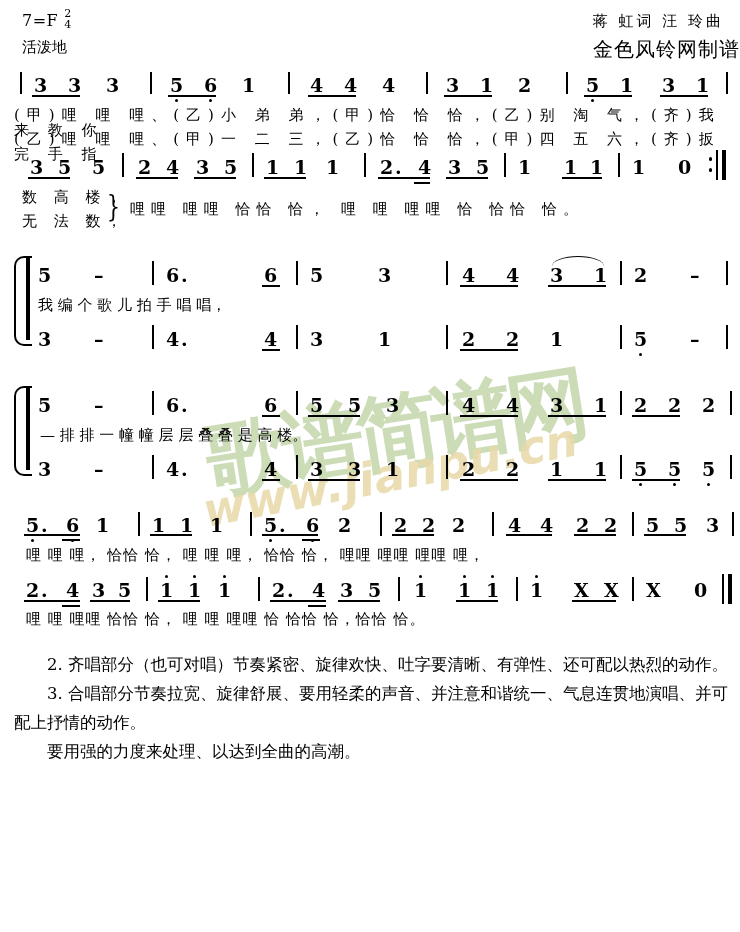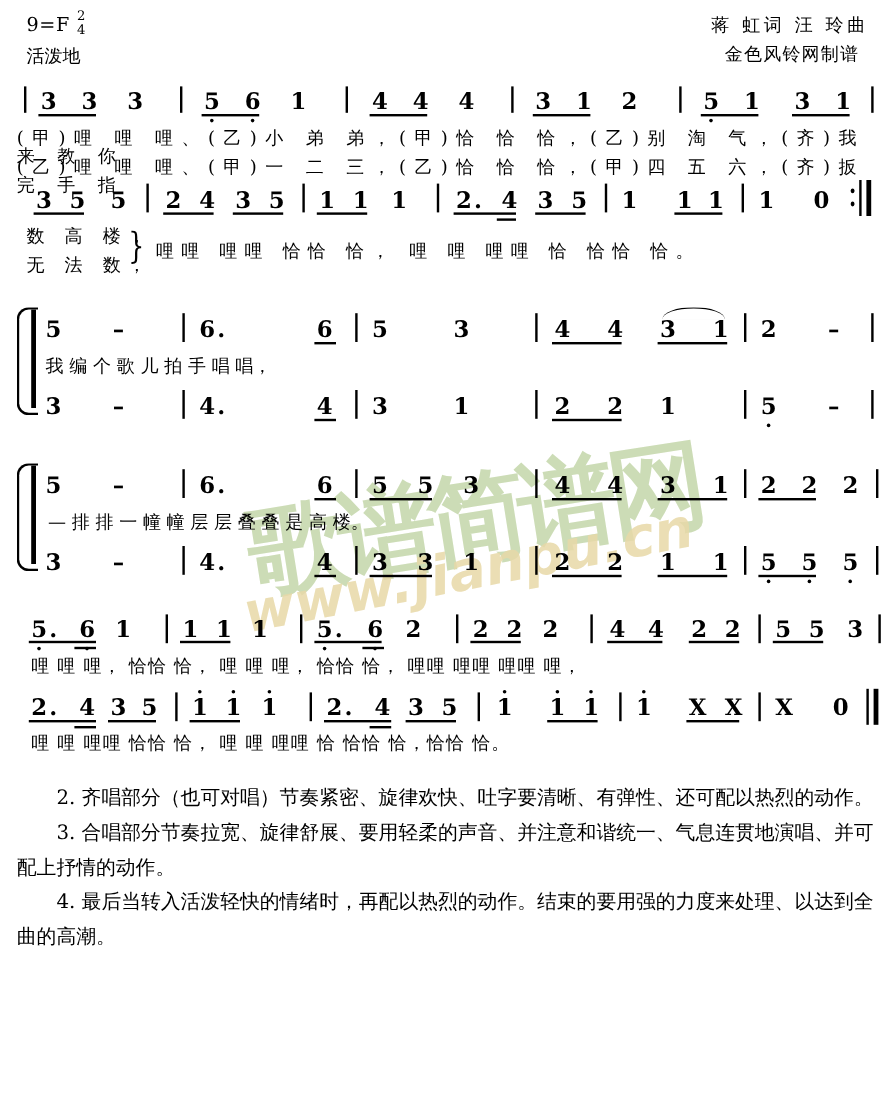--- a/index.html
+++ b/index.html
@@ -90,22 +90,22 @@
     letter-spacing: 26px;
     text-indent: 26px;
     font-weight: normal;
   }
   .credit1 {
     right: 16px; top: 12px;
     font-size: 15px;
     letter-spacing: 3px;
   }
   .credit2 {
-    right: 24px; top: 36px;
-    font-size: 15px;
+    right: 0; top: 36px;
+    font-size: 20px;
     letter-spacing: 1px;
   }
 
   
   .note {
     position: absolute;
     font-family: "DejaVu Serif", "Liberation Serif", serif;
     font-size: 19px;
     font-weight: bold;
     line-height: 1;
@@ -215,21 +215,21 @@
 <body>
 
 <div id="watermark">
   <div class="wm-cn">歌谱简谱网</div>
   <div class="wm-url">www.jianpu.cn</div>
 </div>
 
 <div id="sheet">
 
   <div class="abs key-sig">
-    <span>9=F</span><span class="frac"><span class="num">2</span><span class="den">4</span></span>
+    <span>7=F</span><span class="frac"><span class="num">2</span><span class="den">4</span></span>
   </div>
   <div class="abs tempo">活泼地</div>
   <div class="abs credit1">蒋 虹词 汪 玲曲</div>
   <div class="abs credit2">金色风铃网制谱</div>
 
   <div>
     <div class="barline" style="left:20px;  top:72px; height:22px;"></div>
 
     <div class="note" style="left:34px; top:76px;">3</div>
     <div class="note" style="left:68px; top:76px;">3</div>
@@ -542,16 +542,16 @@
       <div class="thick"></div>
       <div class="thin"></div>
     </div>
 
     <div class="lyric" style="left:26px; top:612px; letter-spacing:1px;"><span>哩  哩 哩哩  恰恰 恰，  哩  哩 哩哩  恰  恰恰  恰，恰恰   恰。</span></div>
   </div>
 
   <div class="prose" style="top:650px;">
     <p>2. 齐唱部分（也可对唱）节奏紧密、旋律欢快、吐字要清晰、有弹性、还可配以热烈的动作。</p>
     <p>3. 合唱部分节奏拉宽、旋律舒展、要用轻柔的声音、并注意和谐统一、气息连贯地演唱、并可配上抒情的动作。</p>
-    <p><span>4. 最后当转入活泼轻快的情绪时，再配以热烈的动作。结束的</span><span>要用强的力度来处理、以达到全曲的高潮。</span></p>
+    <p><span>要用强的力度来处理、以达到全曲的高潮。</span></p>
   </div>
 
 </div>
 
 </body></html>

